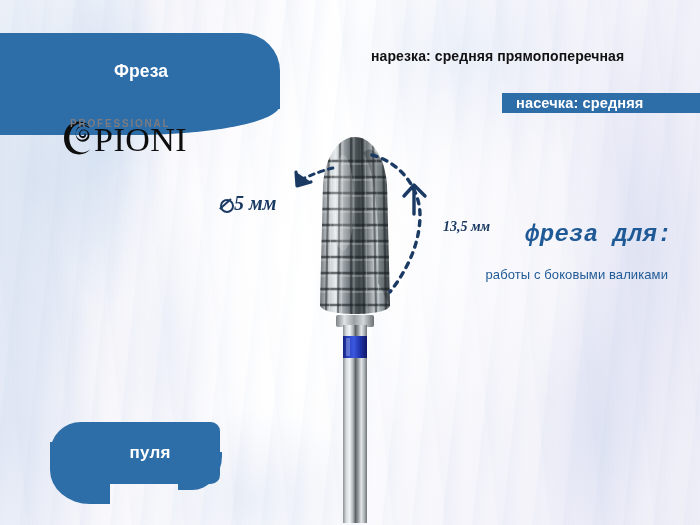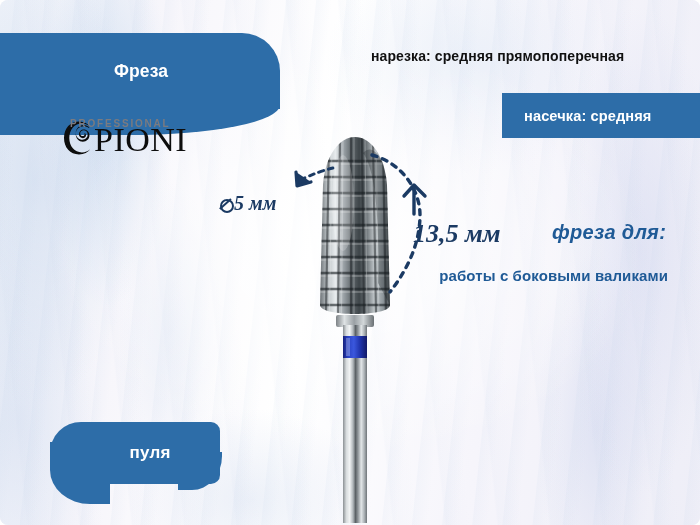--- a/index.html
+++ b/index.html
@@ -6,21 +6,20 @@
   html, body {
     width: 700px; height: 525px;
     font-family: "Liberation Sans", sans-serif;
     overflow: hidden;
   }
   #stage {
     position: relative;
     width: 700px; height: 525px;
     background: #f3f2f8;
     overflow: hidden;
-    border-radius: 8px;
   }
 
   
   .bg-layer { position: absolute; inset: 0; }
   .bg-base {
     background:
       linear-gradient(100deg, #eef2f9 0%, #f7f6fb 22%, #ffffff 45%, #f6f5fb 70%, #eeeef7 100%);
   }
   .bg-veins {
     background:
@@ -97,42 +96,42 @@
 
   
   .cut-type {
     position: absolute; left: 371px; top: 48px;
     font-size: 14px; font-weight: bold;
     color: #111; letter-spacing: .1px;
     z-index: 6;
   }
   .notch-badge {
     position: absolute; left: 502px; top: 93px;
-    width: 198px; height: 45px;
+    width: 198px; height: 20px;
     background: #2d6da8;
     display: flex; align-items: center;
-    padding-left: 22px;
+    padding-left: 14px;
     z-index: 6;
   }
   .notch-badge span {
     color: #fff; font-size: 14.6px; font-weight: bold;
     letter-spacing: .1px;
   }
 
   
   .dim {
     position: absolute;
     font-family: "Liberation Serif", serif;
     font-style: italic; font-weight: bold;
     color: #1b3a63;
     z-index: 8;
     white-space: nowrap;
   }
   .dim-dia { left: 219px; top: 192px; font-size: 20px; }
-  .dim-len { left: 413px; top: 219px; font-size: 26px; }
+  .dim-len { left: 443px; top: 219px; font-size: 14px; }
   .dia-glyph {
     display: inline-block;
     position: relative;
     width: 13px; height: 13px;
     vertical-align: -1px;
     margin-right: 2px;
   }
   .dia-glyph::before {
     content: ""; position: absolute; left: 1px; top: 1px;
     width: 10px; height: 10px;
@@ -140,35 +139,35 @@
   }
   .dia-glyph::after {
     content: ""; position: absolute; left: -1px; top: 5.2px;
     width: 15px; height: 2.4px;
     background: #1b3a63;
     transform: rotate(-42deg);
   }
 
   
   .script-for {
-    position: absolute; left: 552px; top: 221px;
-    font-family: Liberation Sans, sans-serif;
+    position: absolute; left: 525px; top: 221px;
+    font-family: Liberation Mono, monospace;
     font-style: italic; font-weight: bold;
-    font-size: 20px; color: #1f5a96;
+    font-size: 24px; color: #1f5a96;
     letter-spacing: .3px;
     z-index: 6;
   }
   .use-block {
     position: absolute; left: 430px; top: 266px;
     width: 238px;
     text-align: right;
     z-index: 6;
   }
   .use-item {
-    font-size: 15px; font-weight: bold;
+    font-size: 13px; font-weight: normal;
     color: #1f5a96; line-height: 1.33;
     letter-spacing: .1px;
   }
   .use-item.second { margin-top: 48px; }
 
   
   .shape-tab {
     position: absolute; left: 50px; top: 422px;
     width: 170px; height: 62px;
     background: #2d6da8;

